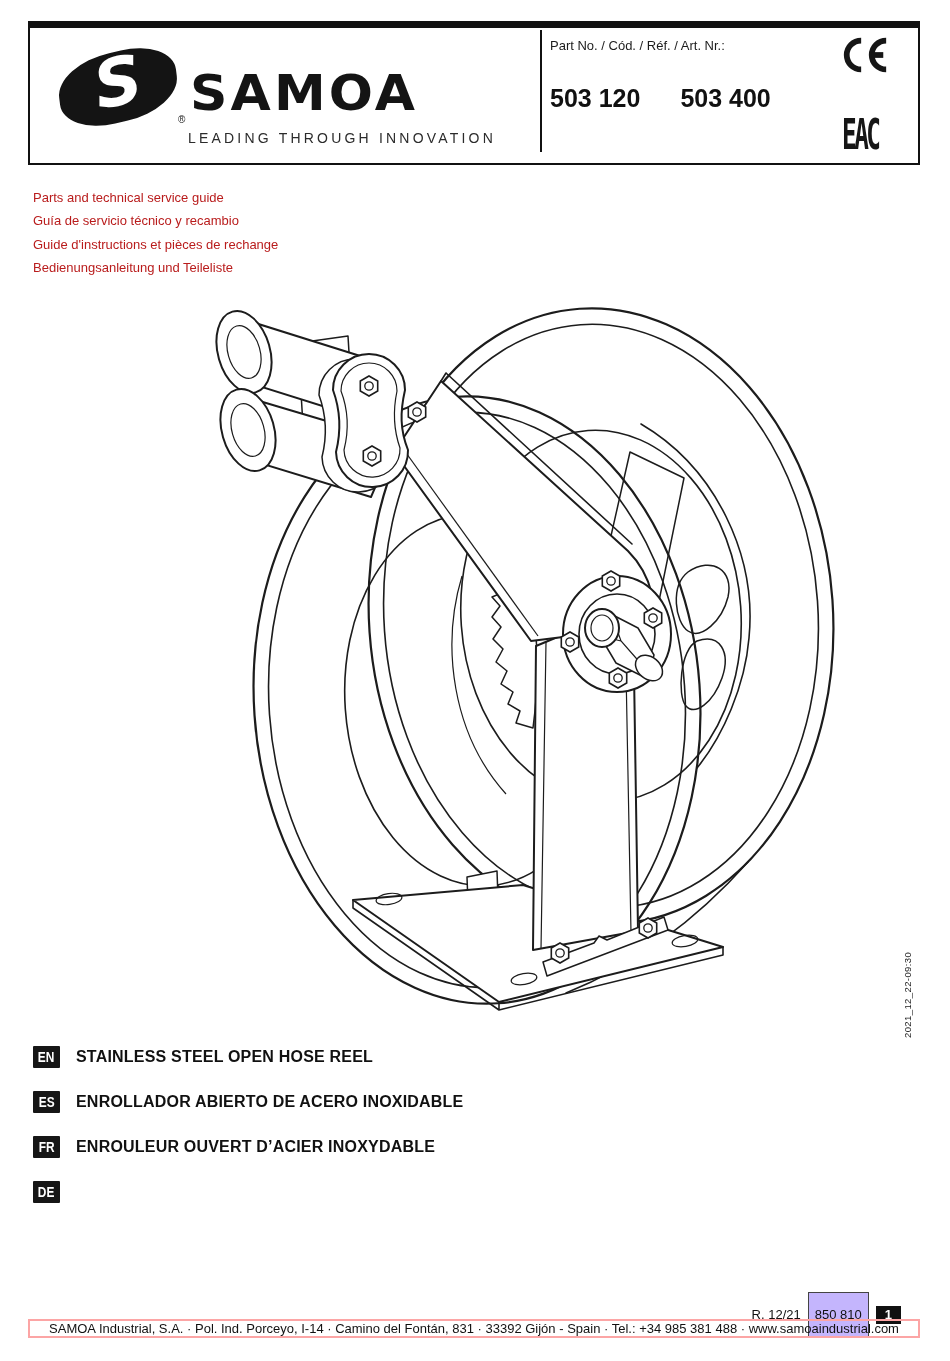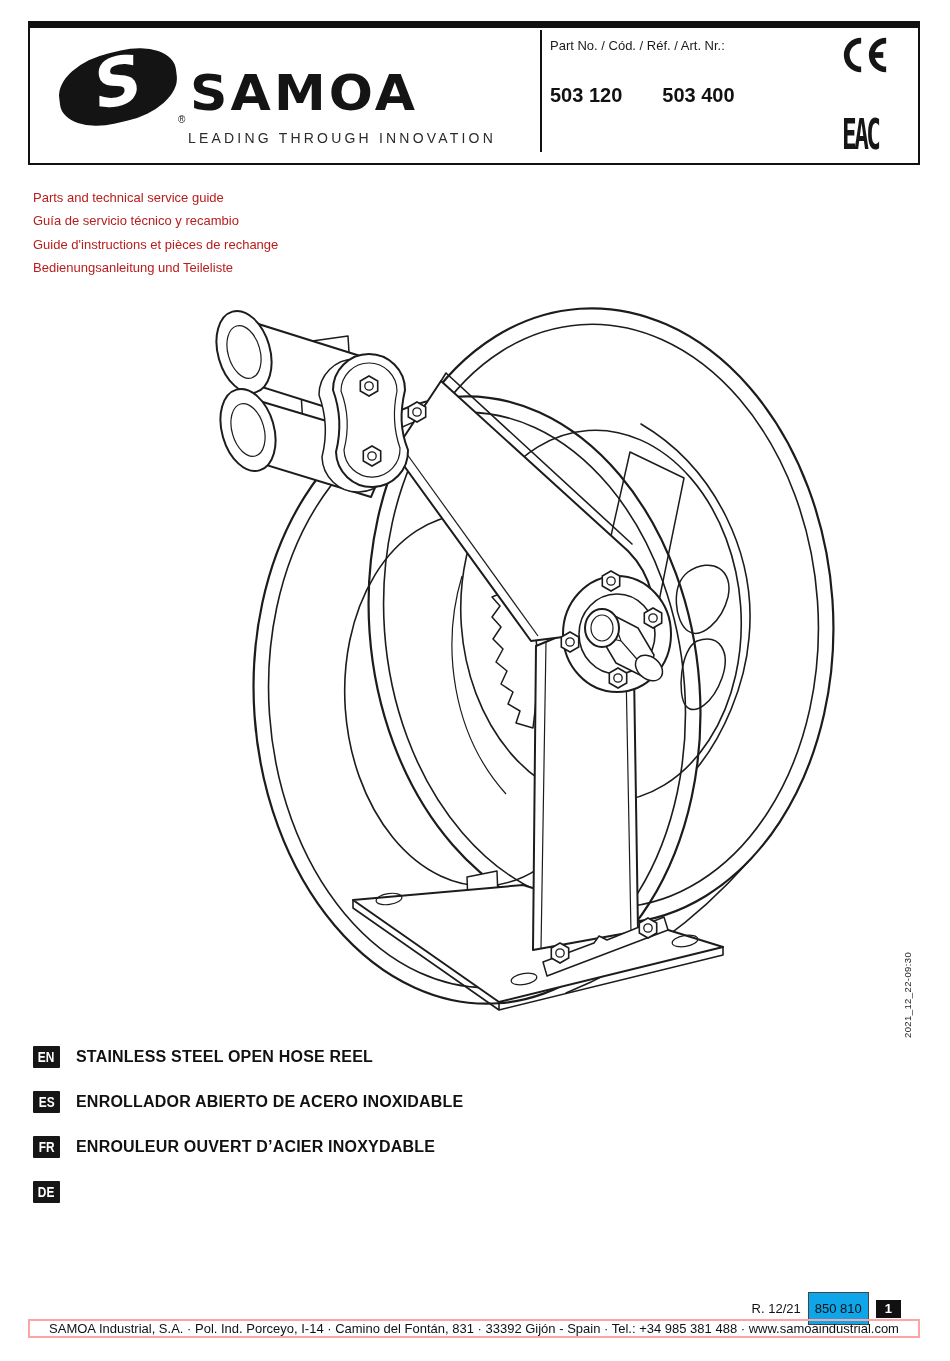--- a/index.html
+++ b/index.html
@@ -15,21 +15,21 @@
              border-radius:46% 44% 46% 44%;transform:rotate(-13deg) skewX(-6deg);}
   .logo-s{position:absolute;left:0;top:-6px;width:100%;height:100%;display:flex;align-items:center;justify-content:center;
           color:#fff;font-family:"DejaVu Sans",sans-serif;font-style:italic;font-weight:bold;font-size:66px;
           transform:rotate(-11deg);}
   .logo-reg{position:absolute;left:148px;top:86px;font-size:10px;color:#141414;}
   .logo-word{position:absolute;left:160px;top:36px;font-family:"DejaVu Sans",sans-serif;font-weight:bold;
              font-size:50px;letter-spacing:3px;color:#141414;transform:scale(1.04,1.0);transform-origin:left top;}
   .logo-tag{position:absolute;left:158px;top:102px;font-size:14px;letter-spacing:3.2px;color:#2b2b2b;}
   .part-label{position:absolute;left:520px;top:10px;font-size:13px;color:#1c1c1c;}
   .part-nums{position:absolute;left:520px;top:56px;display:flex;gap:40px;
-             font-size:20px;font-weight:bold;color:#111;}
+             font-size:25px;font-weight:bold;color:#111;}
   .ce-wrap{position:absolute;left:810px;top:8px;width:50px;height:38px;}
   .eac-wrap{position:absolute;left:812px;top:80px;width:46px;height:50px;overflow:visible;}
   .eac-txt{display:inline-block;font-family:"DejaVu Sans Mono",monospace;font-weight:bold;font-size:29px;
            letter-spacing:-3px;color:#161616;transform:scale(0.84,1.5);transform-origin:left top;}
 
   
   .guide-titles{position:absolute;left:33px;top:186px;font-size:13px;color:#b91c1c;line-height:23.3px;}
 
   
   .drawing-svg{position:absolute;left:0;top:0;width:950px;height:1361px;}
@@ -42,21 +42,21 @@
   
   .lang-list{position:absolute;left:33px;top:1046px;}
   .lang-row{display:flex;align-items:center;height:22px;margin-bottom:23px;}
   .lang-badge{width:27px;height:22px;background:#161616;color:#fff;display:flex;align-items:center;justify-content:center;
               font-weight:bold;font-size:14.5px;border-radius:1px;}
   .lang-badge span{transform:scale(0.82,1.0);}
   .lang-name{margin-left:16px;font-weight:bold;font-size:16px;letter-spacing:.2px;color:#111;}
 
   
   .rev-row{position:absolute;top:1292px;right:49px;display:flex;align-items:center;gap:7px;font-size:13px;color:#111;}
-  .doc-box{border:1.5px solid #444;padding:8px 6px;background:#0ea5e9;}
+  .doc-box{border:1.5px solid #444;padding:14px 6px;background:#c4b5fd;}
   .page-box{background:#111;color:#fff;font-weight:bold;padding:1.5px 9px;}
   .addr-bar{position:absolute;left:28px;top:1319px;width:892px;height:19px;border:2px solid #fca5a5;box-sizing:border-box;
             display:flex;align-items:center;justify-content:center;font-size:13px;color:#111;white-space:nowrap;}
 
   svg .ln{fill:none;stroke:#1c1c1c;stroke-width:1.6;stroke-linejoin:round;stroke-linecap:round;}
   svg .ln2{fill:none;stroke:#1c1c1c;stroke-width:2.2;stroke-linejoin:round;stroke-linecap:round;}
   svg .wh{fill:#fff;stroke:#1c1c1c;stroke-width:2;stroke-linejoin:round;}
   svg .wh1{fill:#fff;stroke:#1c1c1c;stroke-width:1.5;stroke-linejoin:round;}
   svg .thin{fill:none;stroke:#1c1c1c;stroke-width:1.2;}
 </style>

